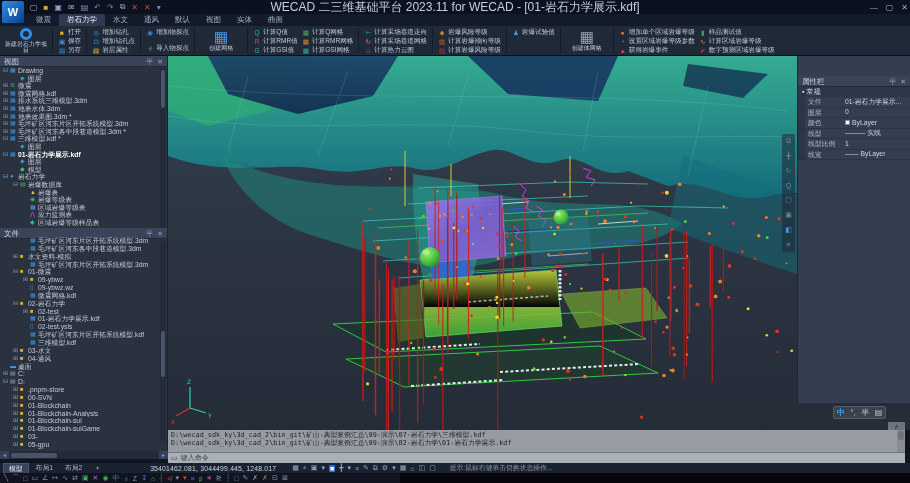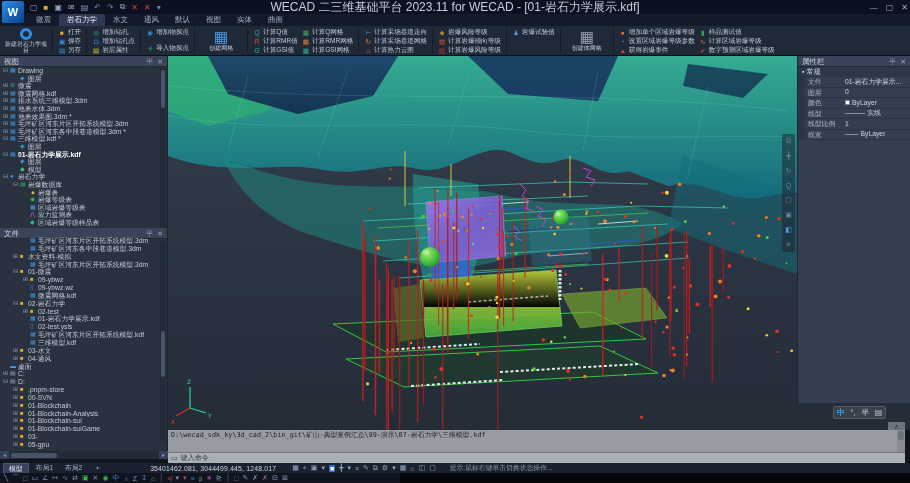--- a/index.html
+++ b/index.html
@@ -52,21 +52,21 @@
   #navright{right:115px;top:78px;width:13px;display:flex;flex-direction:column;gap:7px;align-items:center;
     background:rgba(30,38,50,.55);padding:3px 0;border-radius:2px;color:#70819a;font-size:7px;}
   #navright .hlb{color:#4a9ae8;}
   #imebar{left:665px;top:350px;width:53px;height:13px;background:#3c424c;border:1px solid #575d68;border-radius:2px;
     display:flex;align-items:center;justify-content:space-around;font-size:8px;color:#c8ccd4;}
   #imebar .ime-cn{color:#3a9ae8;font-weight:bold;}
   #vexpand{left:720px;top:366px;width:17px;height:10px;background:#6e747d;color:#2a2e35;font-size:7px;
     text-align:center;line-height:10px;border-radius:1px;}
   
   #props{left:797px;top:56px;width:113px;height:347px;background:#353e50;border-left:1px solid #1f2735;}
-  #props .phead{background:#3a4459;}
+  #props .phead{background:#3a4459;margin-top:20px;}
   .psec{height:10px;background:#2e374a;color:#d8dfea;font-size:7px;line-height:10px;padding-left:4px;}
   .prows{border-left:7px solid #2c3546;}
   .prow{display:flex;height:10.5px;line-height:10.5px;border-bottom:1px solid #2c3546;font-size:6.8px;}
   .plab{width:40px;color:#aeb8c8;padding-left:3px;flex:0 0 40px;}
   .pval{color:#ccd5e2;display:flex;align-items:center;gap:2px;overflow:hidden;white-space:nowrap;}
   .sw{display:none;width:5px;height:5px;background:#fff;border:1px solid #888;}
   .prow.swatch .sw{display:inline-block;}
   
   #cmdwin{left:168px;top:430px;width:737px;height:33px;background:#979ca3;}
   #cmdhist{position:absolute;left:0;top:0;right:8px;bottom:11px;padding:1px 3px;overflow:hidden;}
@@ -965,20 +965,21 @@
           <span>—— ByLayer</span>
         </span>
       </div>
     </div>
 </div>
 
 <div class="abs" id="cmdwin">
   <div id="cmdhist">
 
   <div class="cline">D:\wecad_sdk_ky\3d_cad_2\bin_git\矿山-典型案例汇总\99-演示\07-岩石力学\三维模型.kdf</div>
+      <div class="cline">D:\wecad_sdk_ky\3d_cad_2\bin_git\矿山-典型案例汇总\99-演示\02-岩石力学\01-岩石力学展示.kdf</div>
     </div>
   <div id="cmdscroll">
       <div class="vthumb" style="top:1px;height:9px"></div>
     </div>
   <div id="cmdinput">
     <span>▭</span>
     <span>键入命令</span>
   </div>
 </div>
 

